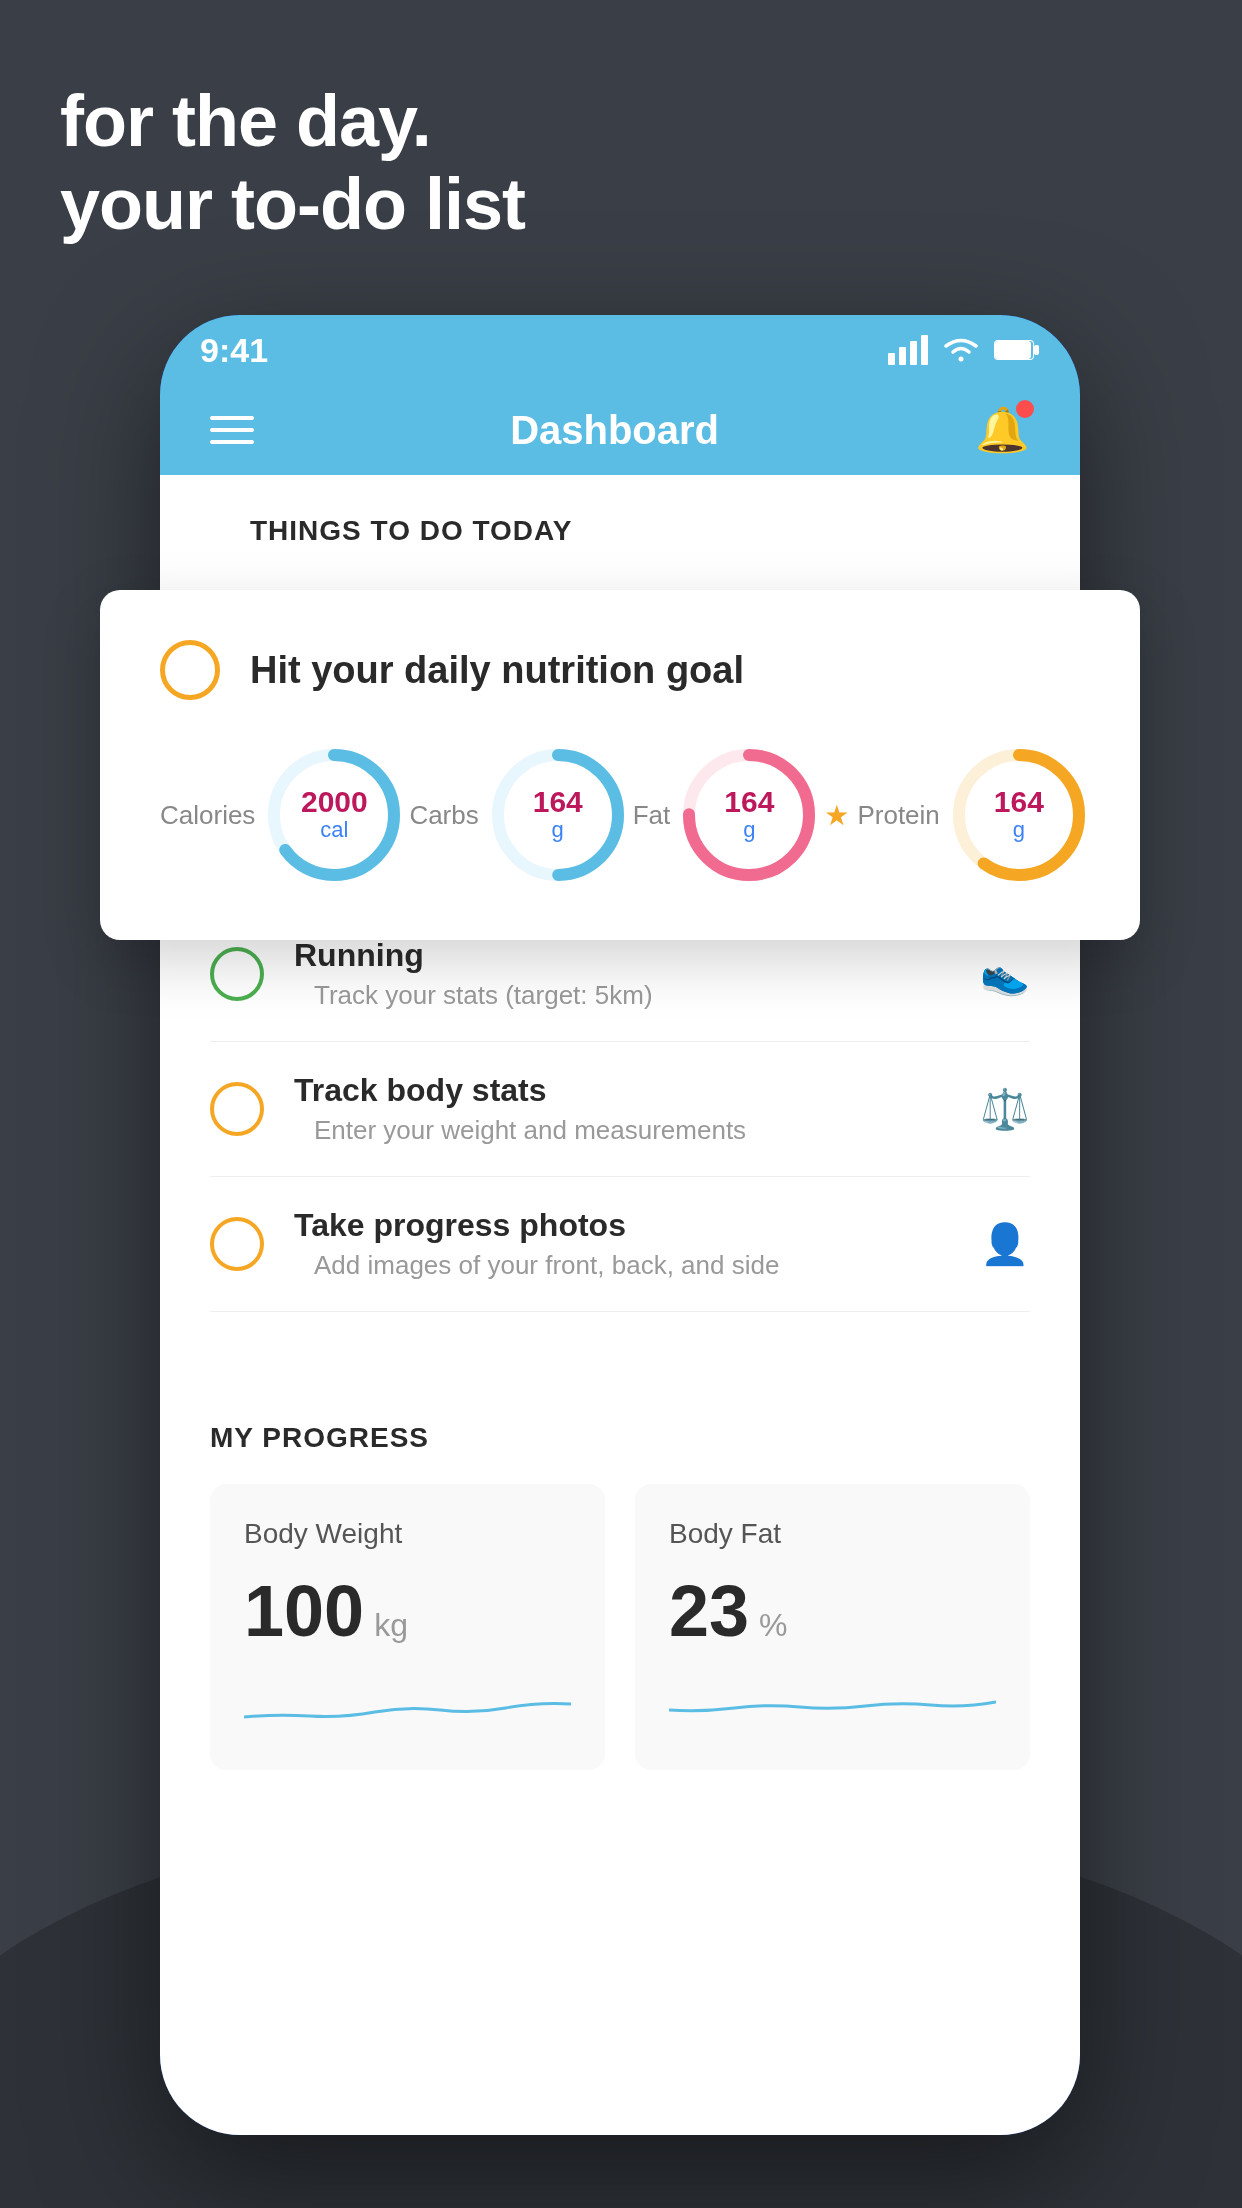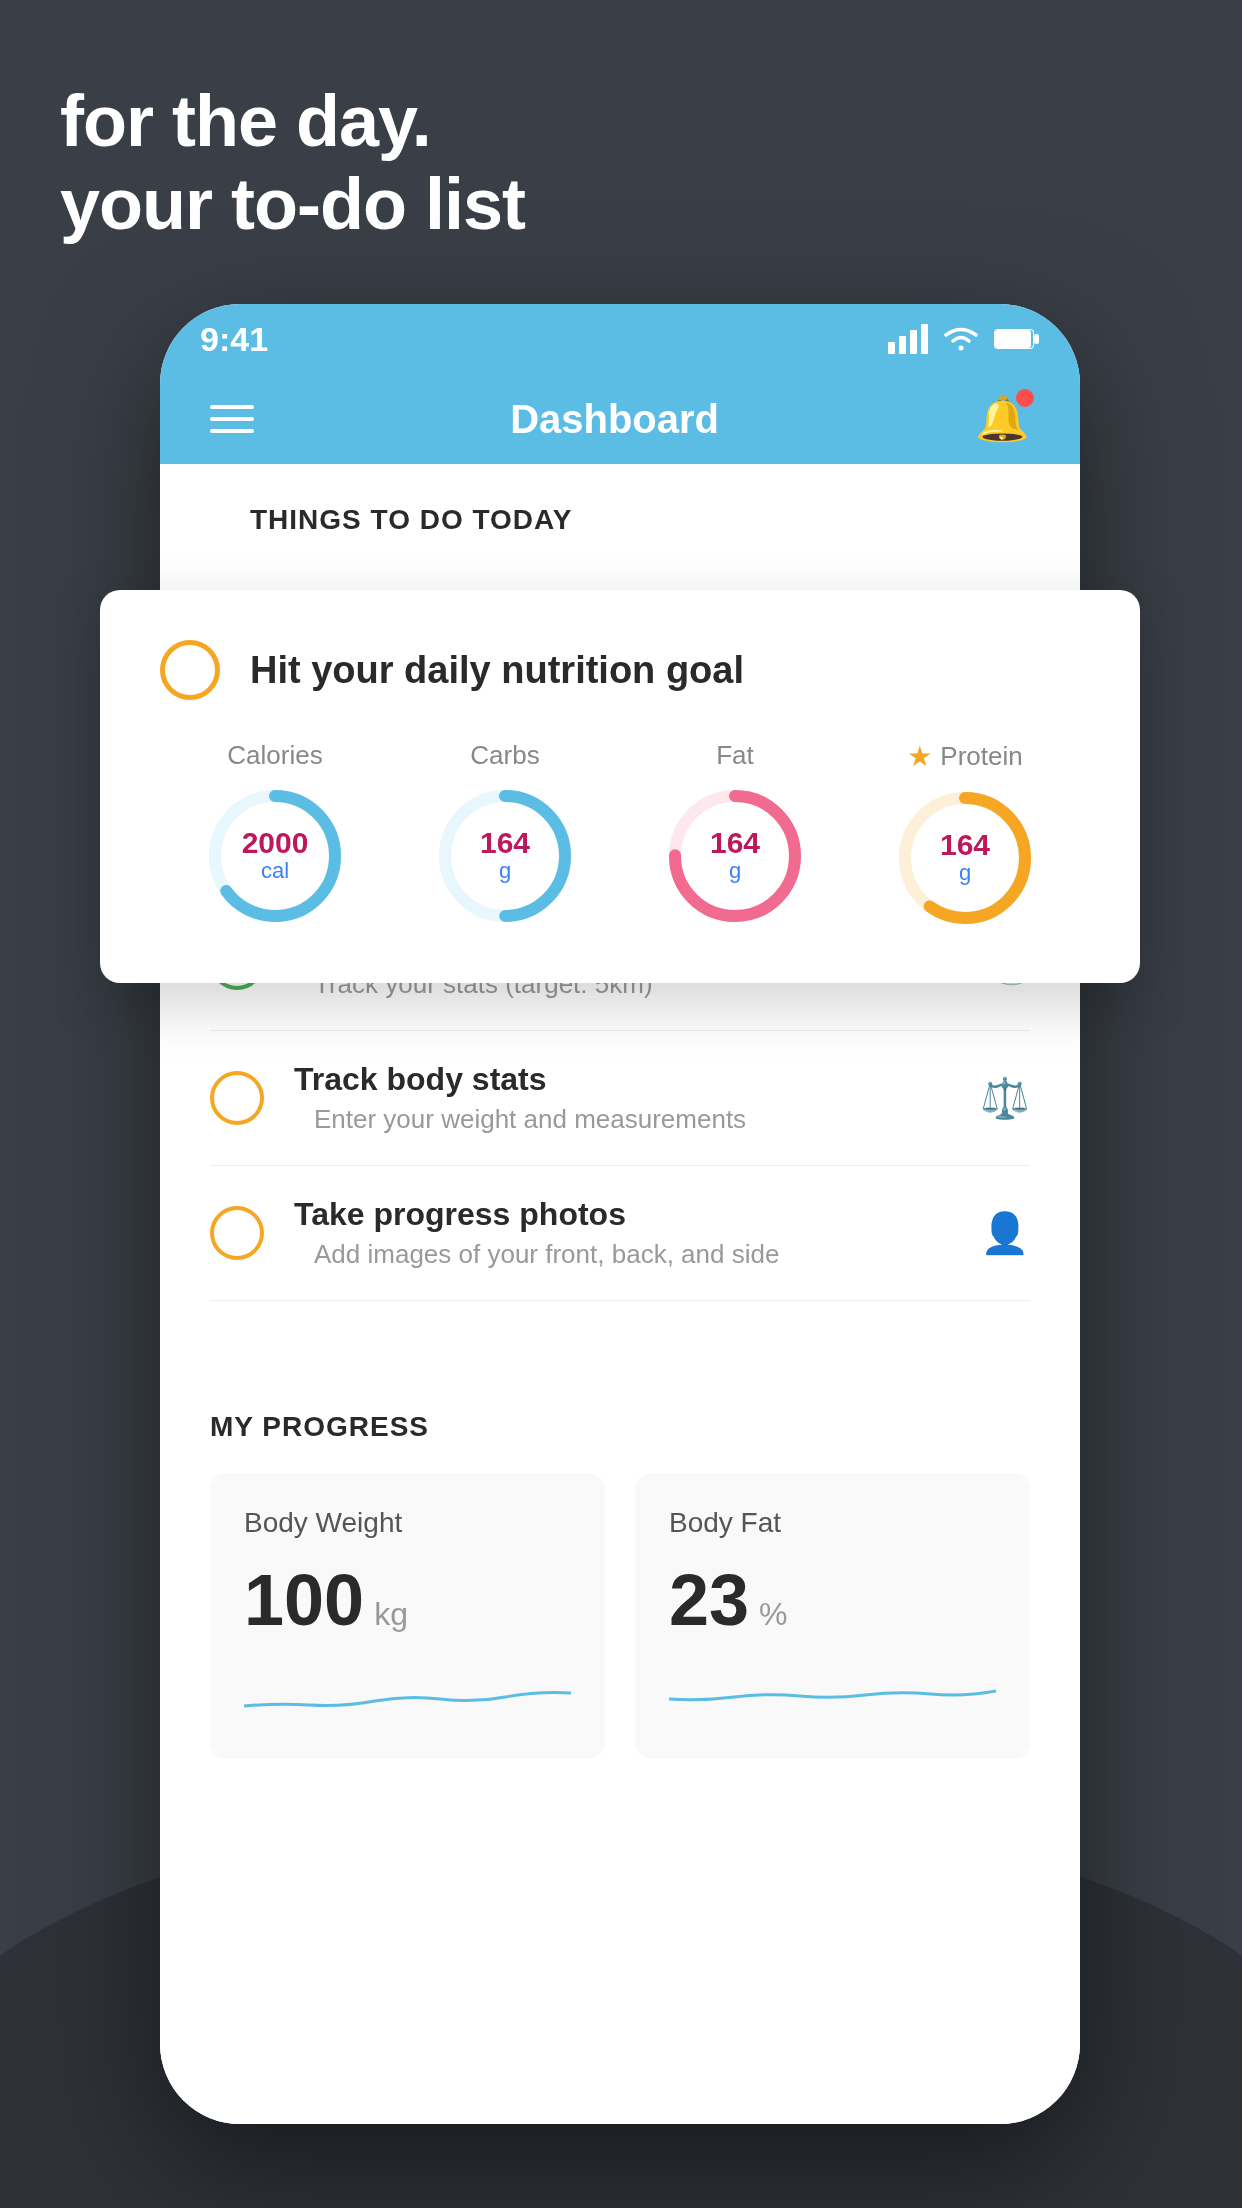--- a/index.html
+++ b/index.html
@@ -20,25 +20,25 @@
       color: #ffffff;
       font-size: 72px;
       font-weight: 800;
       line-height: 1.15;
       letter-spacing: -1px;
     }
 
     
     .phone-frame {
       position: absolute;
-      top: 304px;
+      top: 315px;
       left: 160px;
       width: 920px;
       height: 1820px;
-      background: #ffffff;
+      background: #1d4ed8;
       border-radius: 80px;
       overflow: hidden;
       box-shadow: 0 40px 120px rgba(0,0,0,0.5);
     }
 
     
     .status-bar {
       background: #5bbde4;
       height: 70px;
       display: flex;
@@ -149,23 +149,23 @@
       font-weight: 600;
       color: #2a2a2a;
     }
     .macros-row {
       display: flex;
       justify-content: space-around;
       align-items: flex-start;
     }
     .macro-item {
       display: flex;
-      flex-direction: column;
-      align-items: center;
-      gap: 10px;
+      flex-direction: row;
+      align-items: center;
+      gap: 4px;
     }
     .macro-label {
       font-size: 26px;
       color: #888;
       font-weight: 500;
     }
     .macro-label.star-label {
       display: flex;
       align-items: center;
       gap: 8px;

